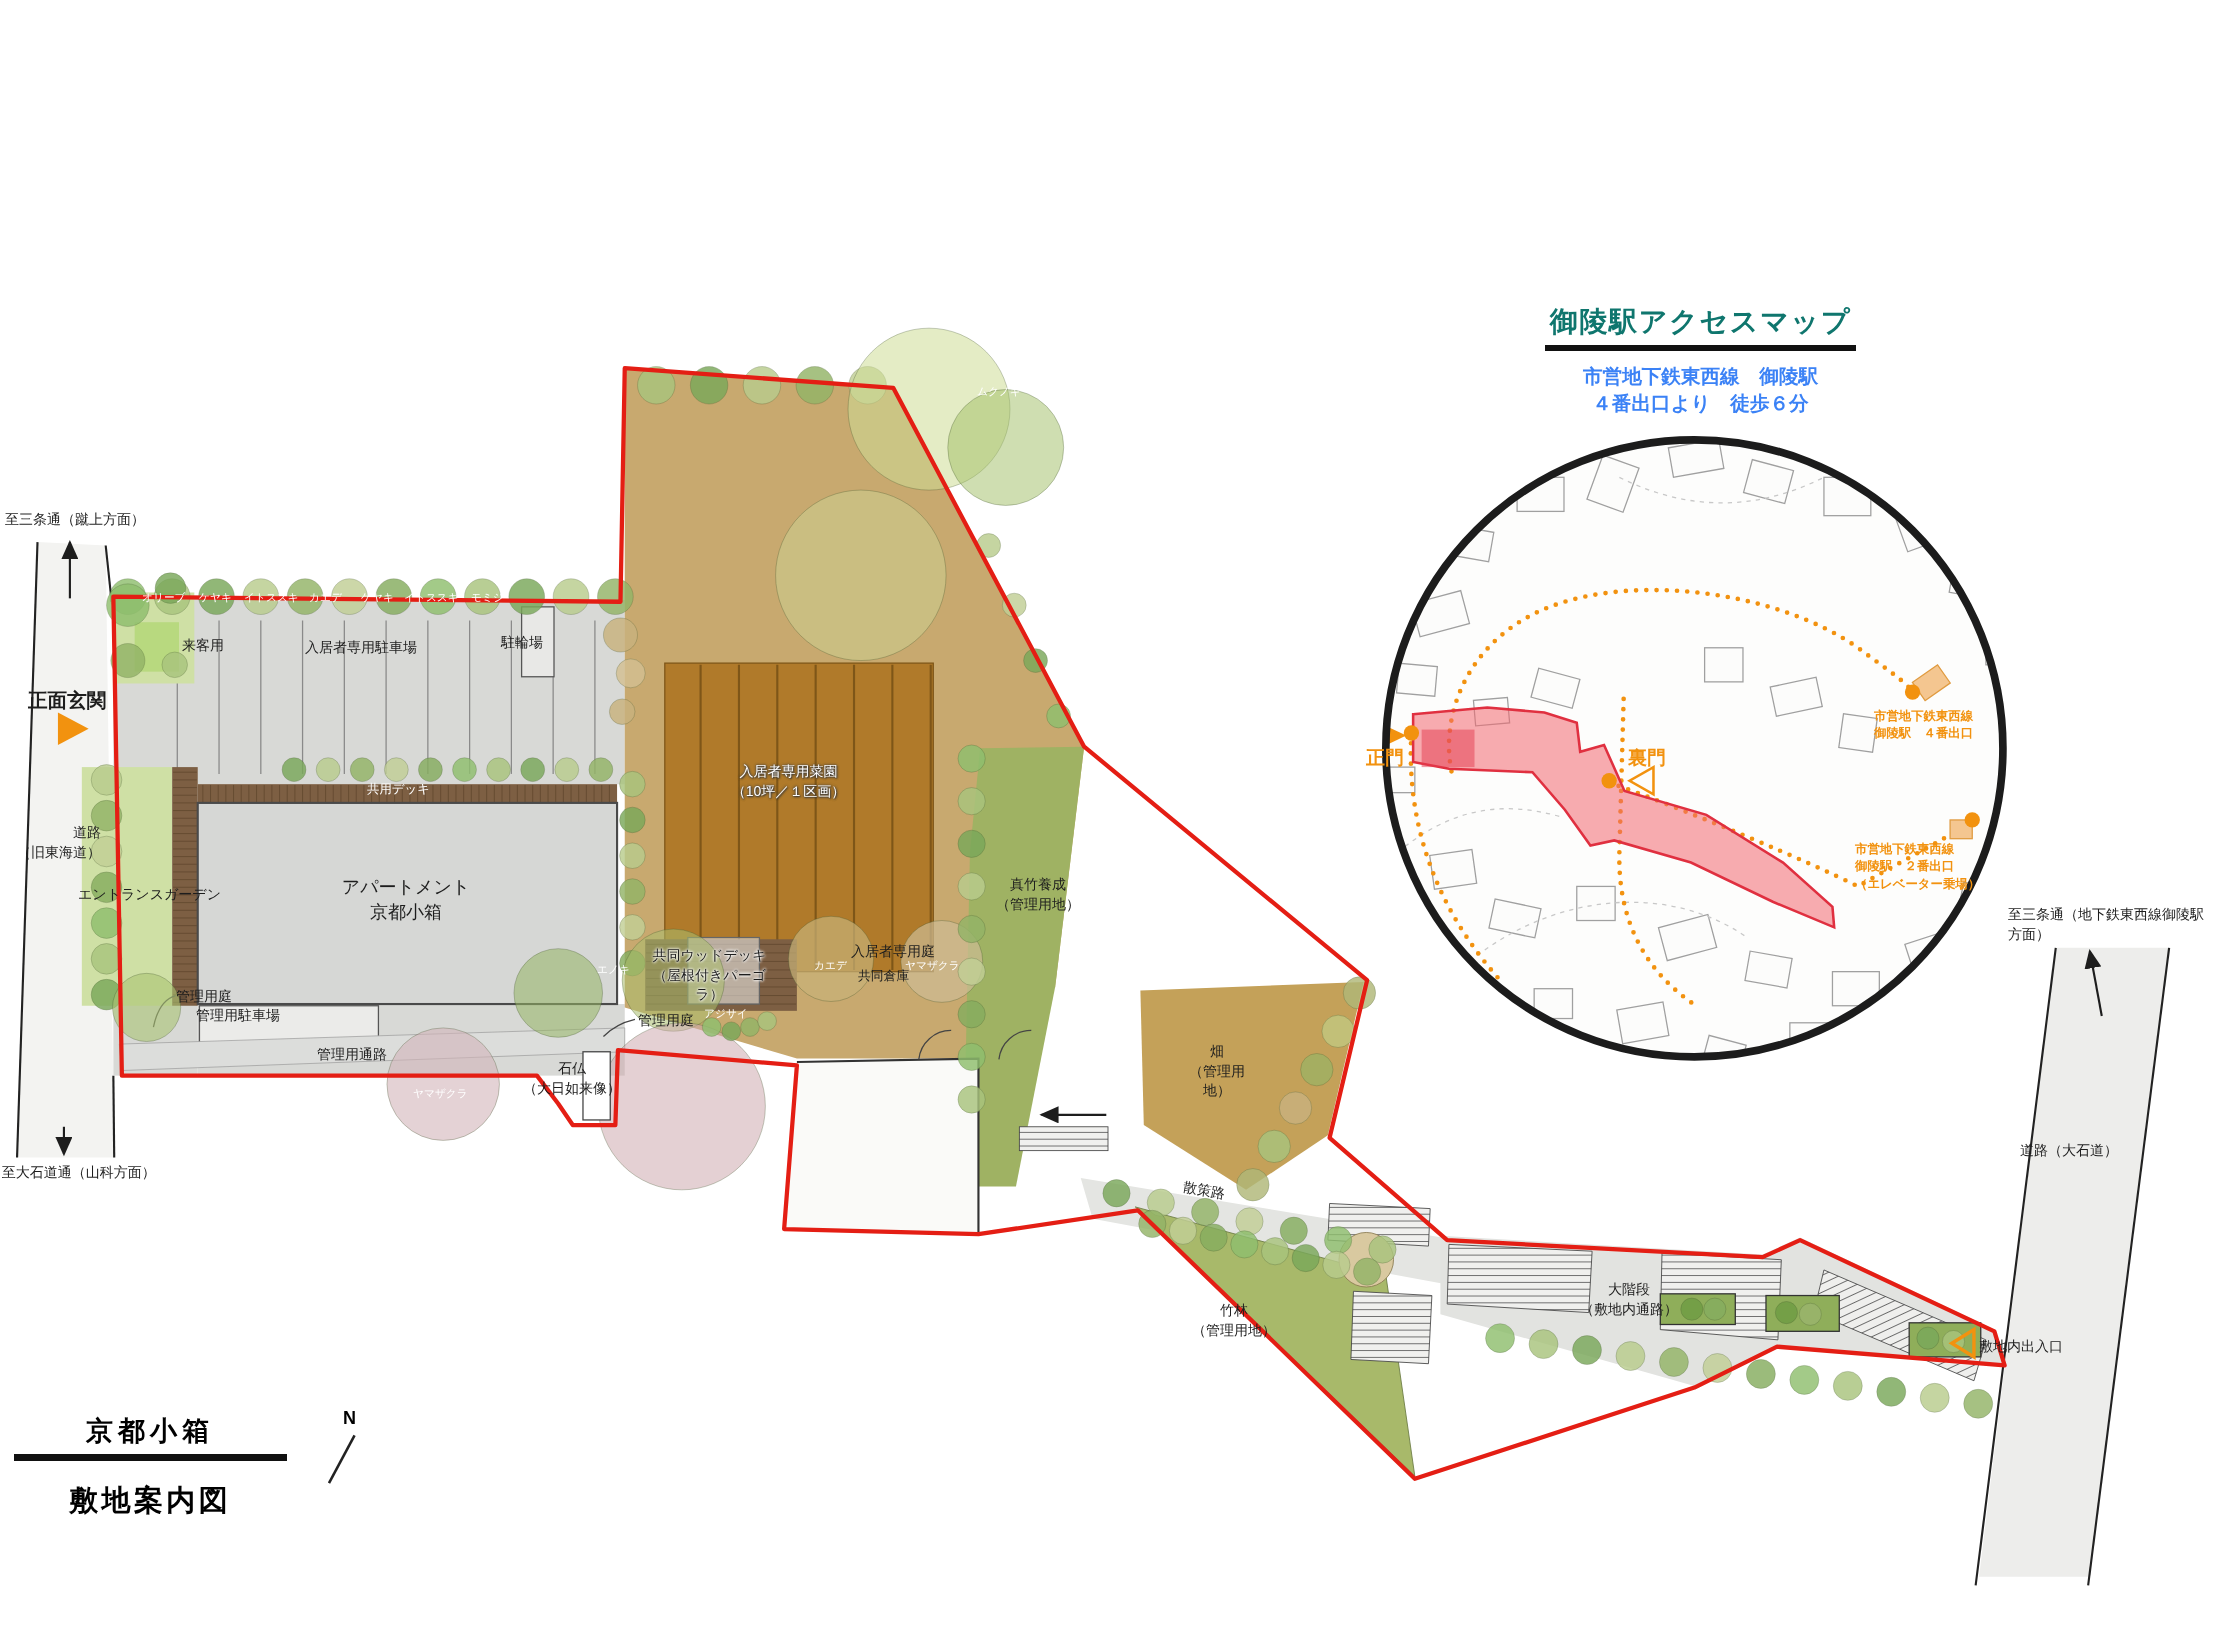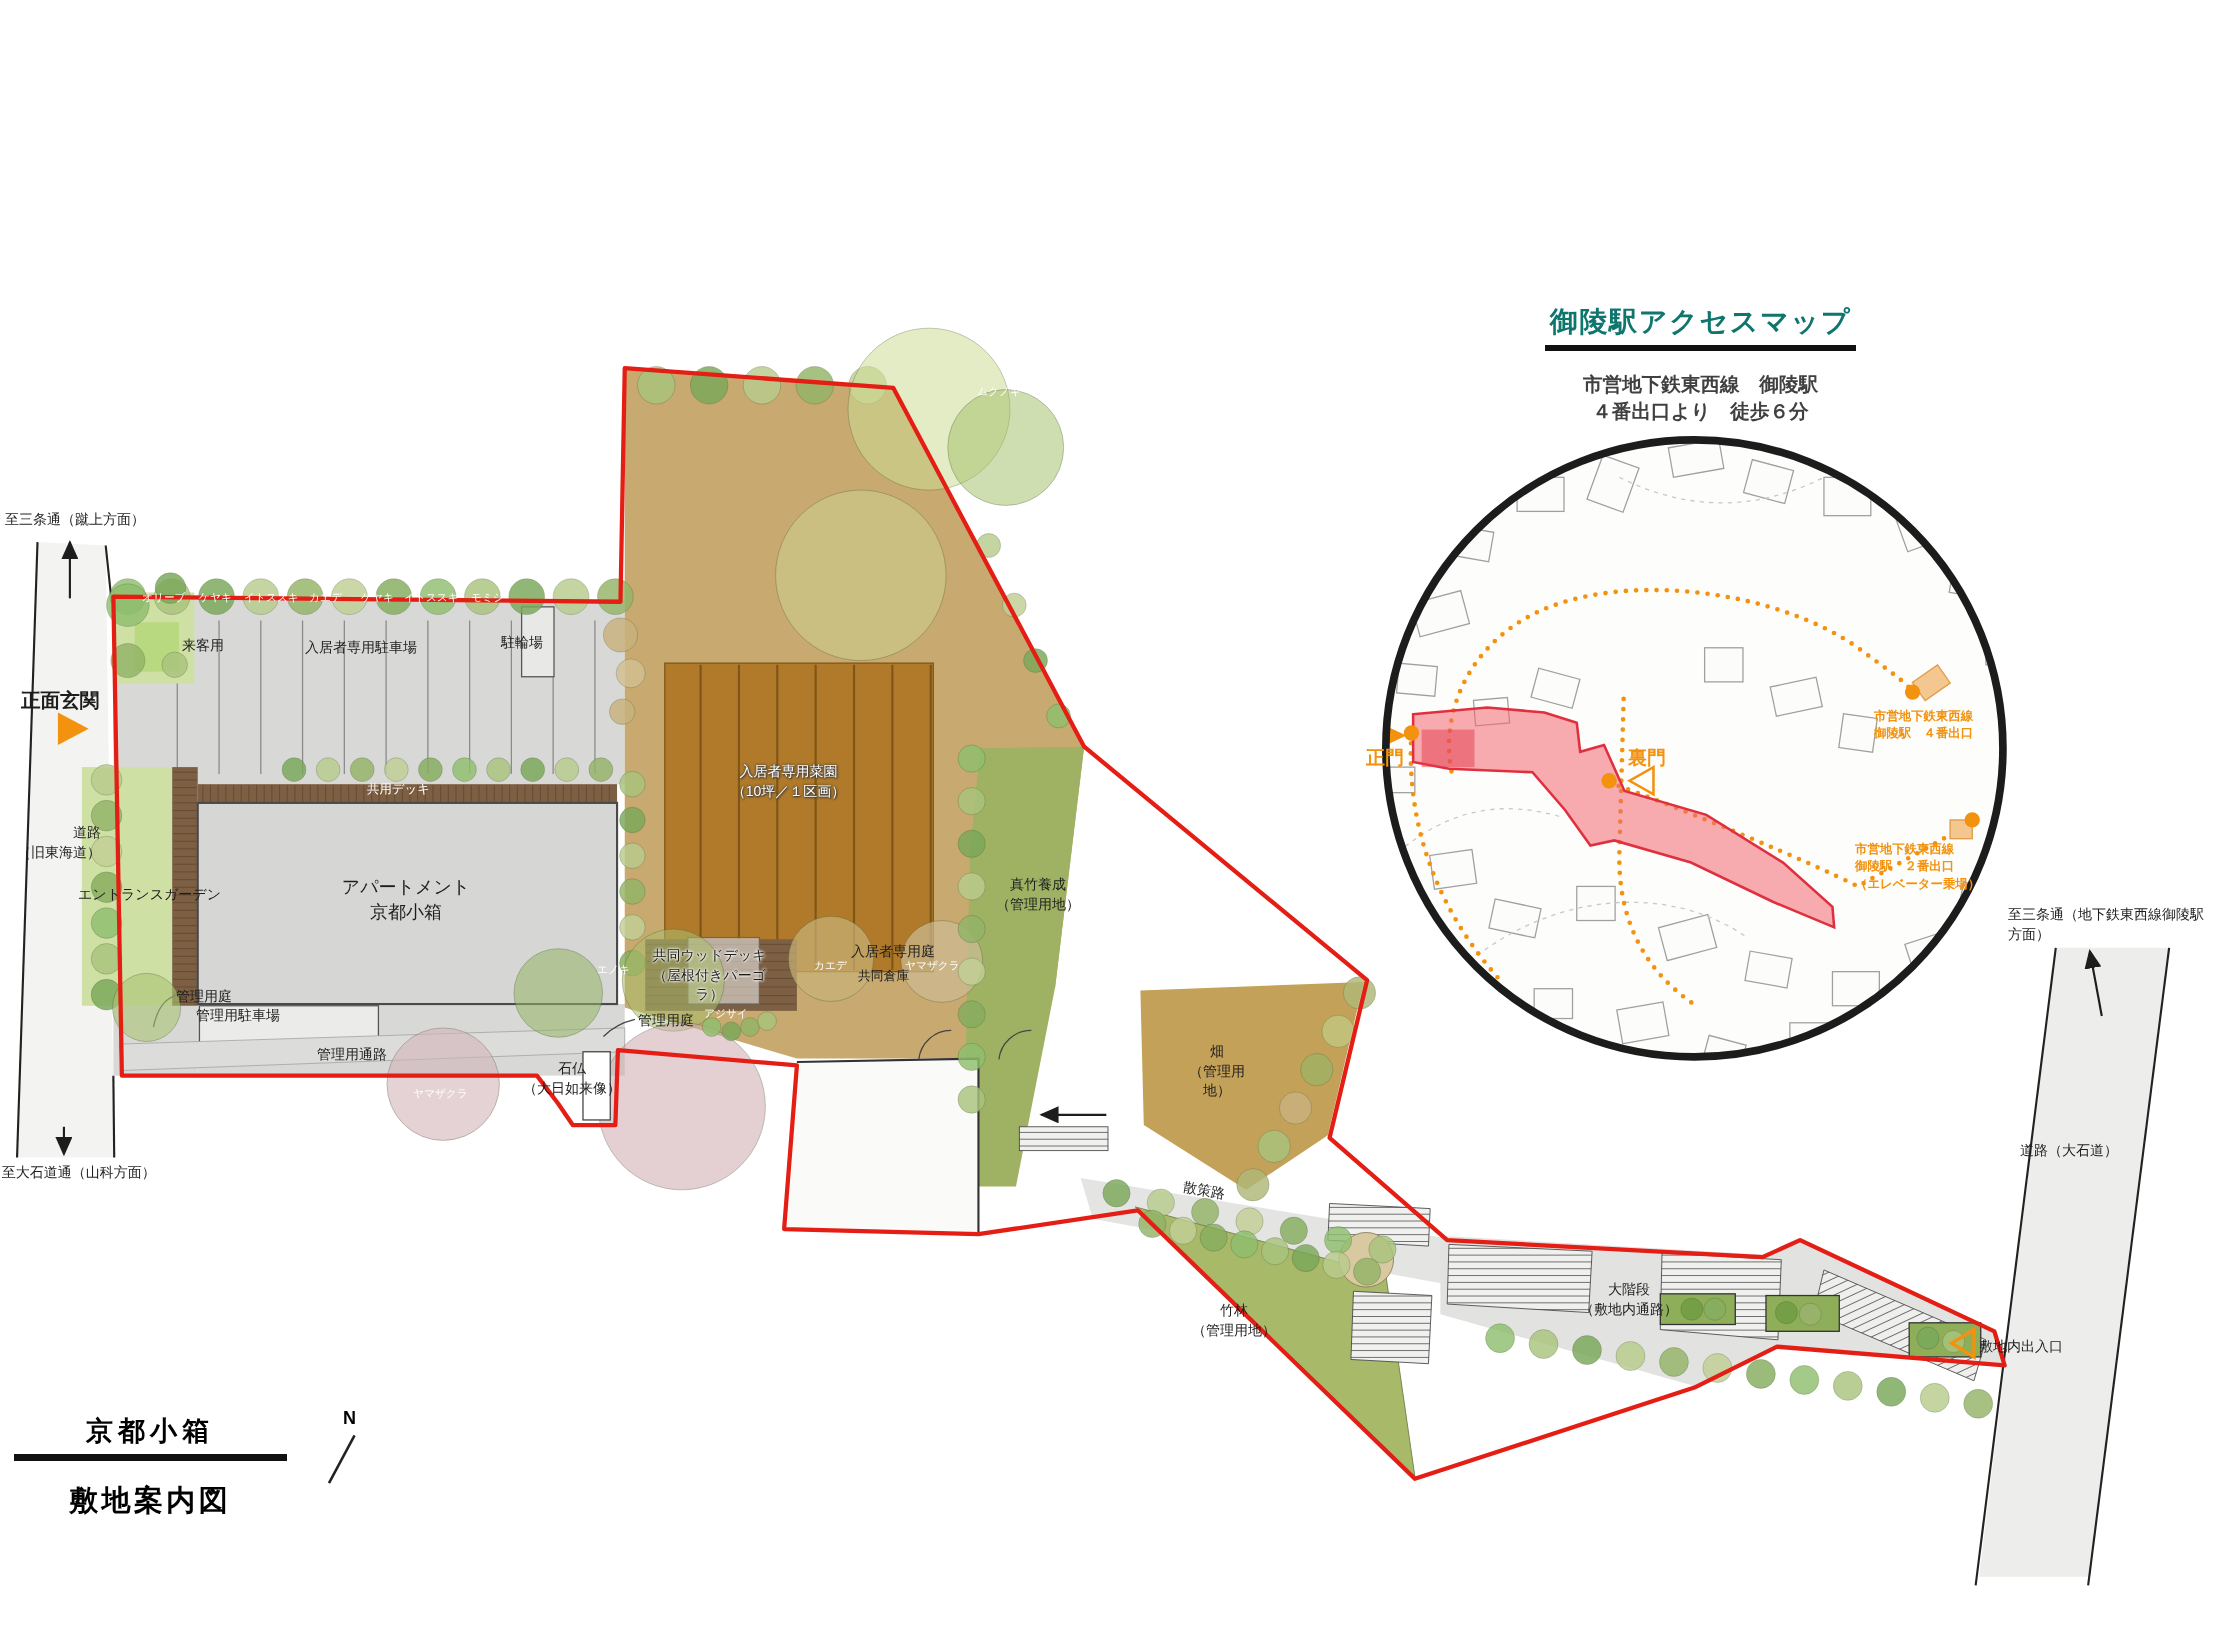--- a/index.html
+++ b/index.html
@@ -10,21 +10,21 @@
   .s12{font-size:10.7px;} .s14{font-size:12.4px;} .s15{font-size:12.8px;} .s16{font-size:14px;} .s21{font-size:18px;} .s22{font-size:19px;} .s23{font-size:19.6px;}
   .b{font-weight:bold;}
   .w{color:#ffffff;}
   .ol{color:#f2920f;}
   .c{text-align:center;}
   .dkh{text-shadow:0 0 2.6px #444,0 0 2.6px #444,0.9px 0.9px 1.7px #333;}
   .whh{text-shadow:0 0 2.6px #fff,0 0 2.6px #fff,0 0 3.4px #fff;}
   .map-title-block{position:absolute;left:1530px;top:303px;width:341px;text-align:center;z-index:6;}
   .map-title{font-size:28px;font-weight:bold;color:#0f766e;display:inline-block;
              border-bottom:6px solid #111;padding:0 5.1px 4.3px 5.1px;letter-spacing:1.7px;}
-  .map-sub{font-size:19.6px;font-weight:bold;color:#404040;margin-top:20px;white-space:pre-line;line-height:1.35;}
+  .map-sub{font-size:19.6px;font-weight:bold;color:#3b82f6;margin-top:12px;white-space:pre-line;line-height:1.35;}
   .title-block{position:absolute;left:13.6px;top:1413px;width:273px;text-align:center;z-index:6;}
   .title-1{font-size:27px;font-weight:bold;letter-spacing:5.1px;padding-bottom:5.1px;border-bottom:7.7px solid #111;}
   .title-2{font-size:29px;font-weight:bold;letter-spacing:3.4px;padding-top:20px;}
   .compass-n{position:absolute;left:343px;top:1408px;font-size:18px;font-weight:bold;z-index:6;}
 </style>
 </head>
 <body>
 
 <div id="canvas">
 
@@ -421,21 +421,21 @@
 </div>
 
 <div class="title-block">
   <div class="title-1">京都小箱</div>
   <div class="title-2">敷地案内図</div>
 </div>
 <div class="compass-n">N</div>
 
 <div id="labelLayer">
       <div class="lbl s16" style="left: 5.1px; top: 510px;">至三条通（蹴上方面）</div>
-      <div class="lbl s23 b" style="left: 21px; top: 687px;">正面玄関</div>
+      <div class="lbl s23 b" style="left: 28px; top: 687px;">正面玄関</div>
       <div class="lbl s16 c" style="left: 12px; top: 823px; width: 89px; text-align: right;">道路
 （旧東海道）</div>
       <div class="lbl s16" style="left: 78px; top: 885px;">エントランスガーデン</div>
       <div class="lbl s12 w" style="left: 142px; top: 590px;">オリーブ</div>
       <div class="lbl s12 w" style="left: 199px; top: 590px;">ケヤキ</div>
       <div class="lbl s12 w" style="left: 244px; top: 590px;">イトススキ</div>
       <div class="lbl s12 w" style="left: 309px; top: 590px;">カエデ</div>
       <div class="lbl s12 w" style="left: 361px; top: 590px;">ケヤキ</div>
       <div class="lbl s12 w" style="left: 404px; top: 590px;">イトススキ</div>
       <div class="lbl s12 w" style="left: 471px; top: 590px;">モミジ</div>

